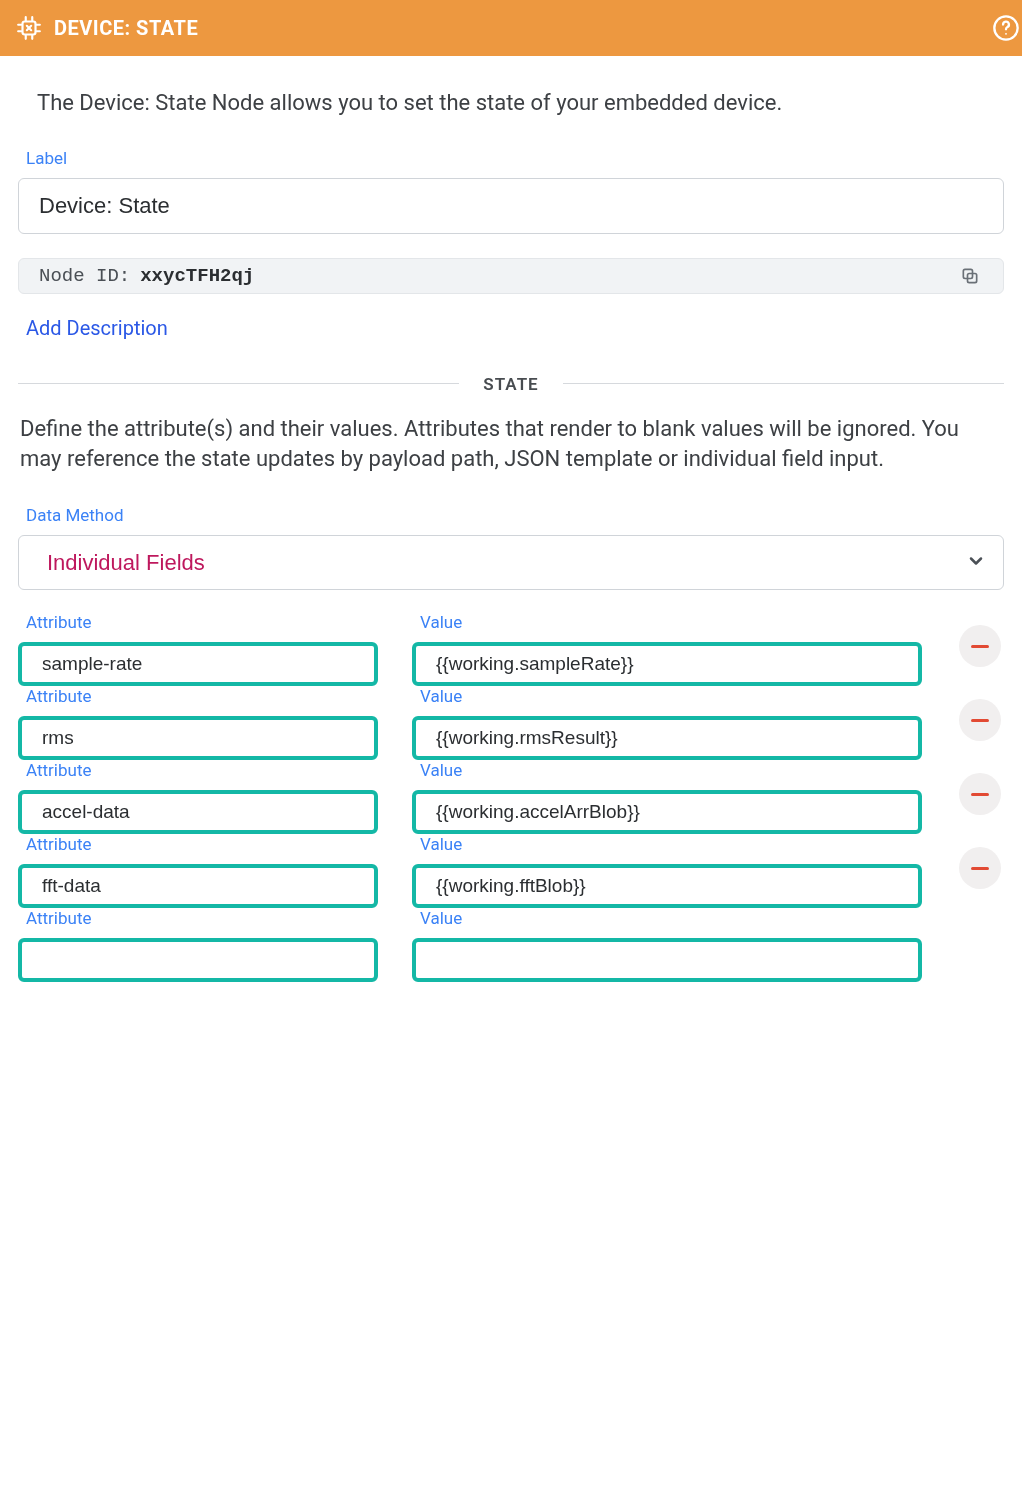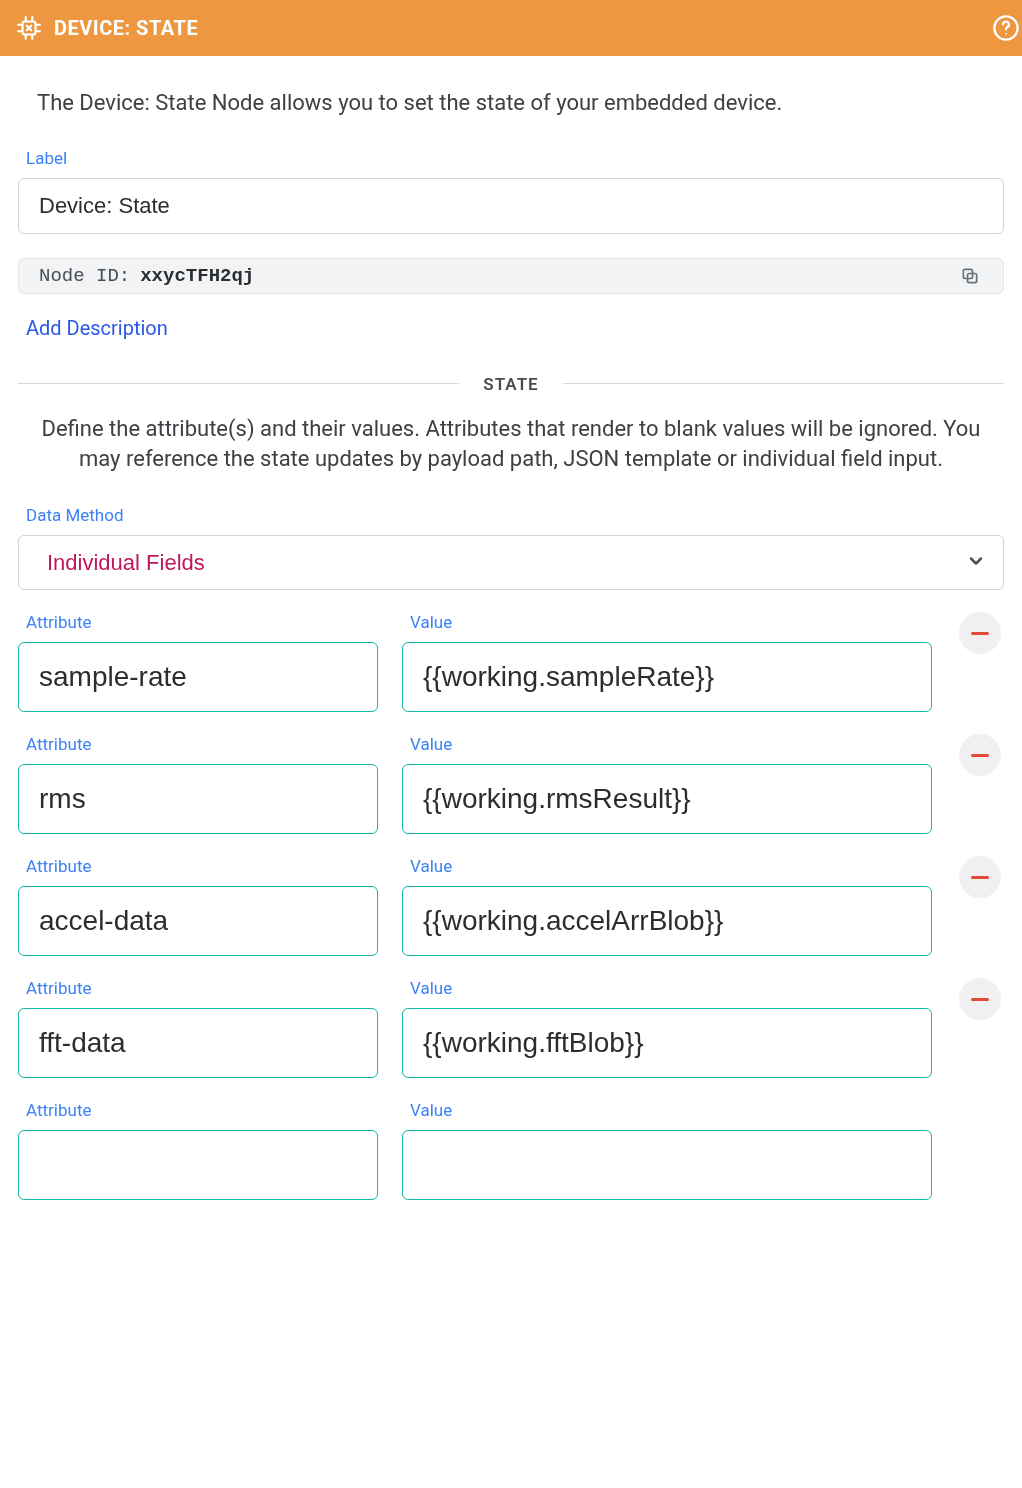--- a/index.html
+++ b/index.html
@@ -105,21 +105,20 @@
     font-weight:600;
     letter-spacing:1px;
     color:#484c50;
   }
 
   .state-desc {
     font-size:22px;
     color:#3d4044;
     margin:0 2px 30px 2px;
     line-height:1.4;
-    text-align:center;
   }
 
   .select-wrap {
     position:relative;
   }
   .select-input {
     width:100%;
     font-size:22px;
     padding:14px 50px 14px 28px;
     border:1px solid #d0d4d9;
@@ -134,32 +133,31 @@
     right:18px;
     top:50%;
     transform:translateY(-50%);
     pointer-events:none;
     color:#4b5056;
   }
 
   .pairs { margin-top:22px; }
   .pair-row {
     display:flex;
-    align-items:flex-start;
-    gap:24px;
-    margin-bottom:22px;
+    align-items:center;
+    gap:34px;
   }
   .pair-col-attr { flex:0 0 360px; }
   .pair-col-val { flex:1 1 auto; }
   .pair-col-del { flex:0 0 48px; display:flex; align-items:center; justify-content:center; padding-bottom:6px;}
   .pair-col input {
     width:100%;
-    font-size:28px;
-    padding:18px 20px;
-    border:1px solid #14b8a6;
+    font-size:19px;
+    padding:7px 20px;
+    border:4px solid #14b8a6;
     border-radius:6px;
     color:#2b2e31;
     background:#fff;
   }
   .del-btn {
     width:42px; height:42px;
     border-radius:50%;
     background:#f1efef;
     display:flex; align-items:center; justify-content:center;
     cursor:pointer;

